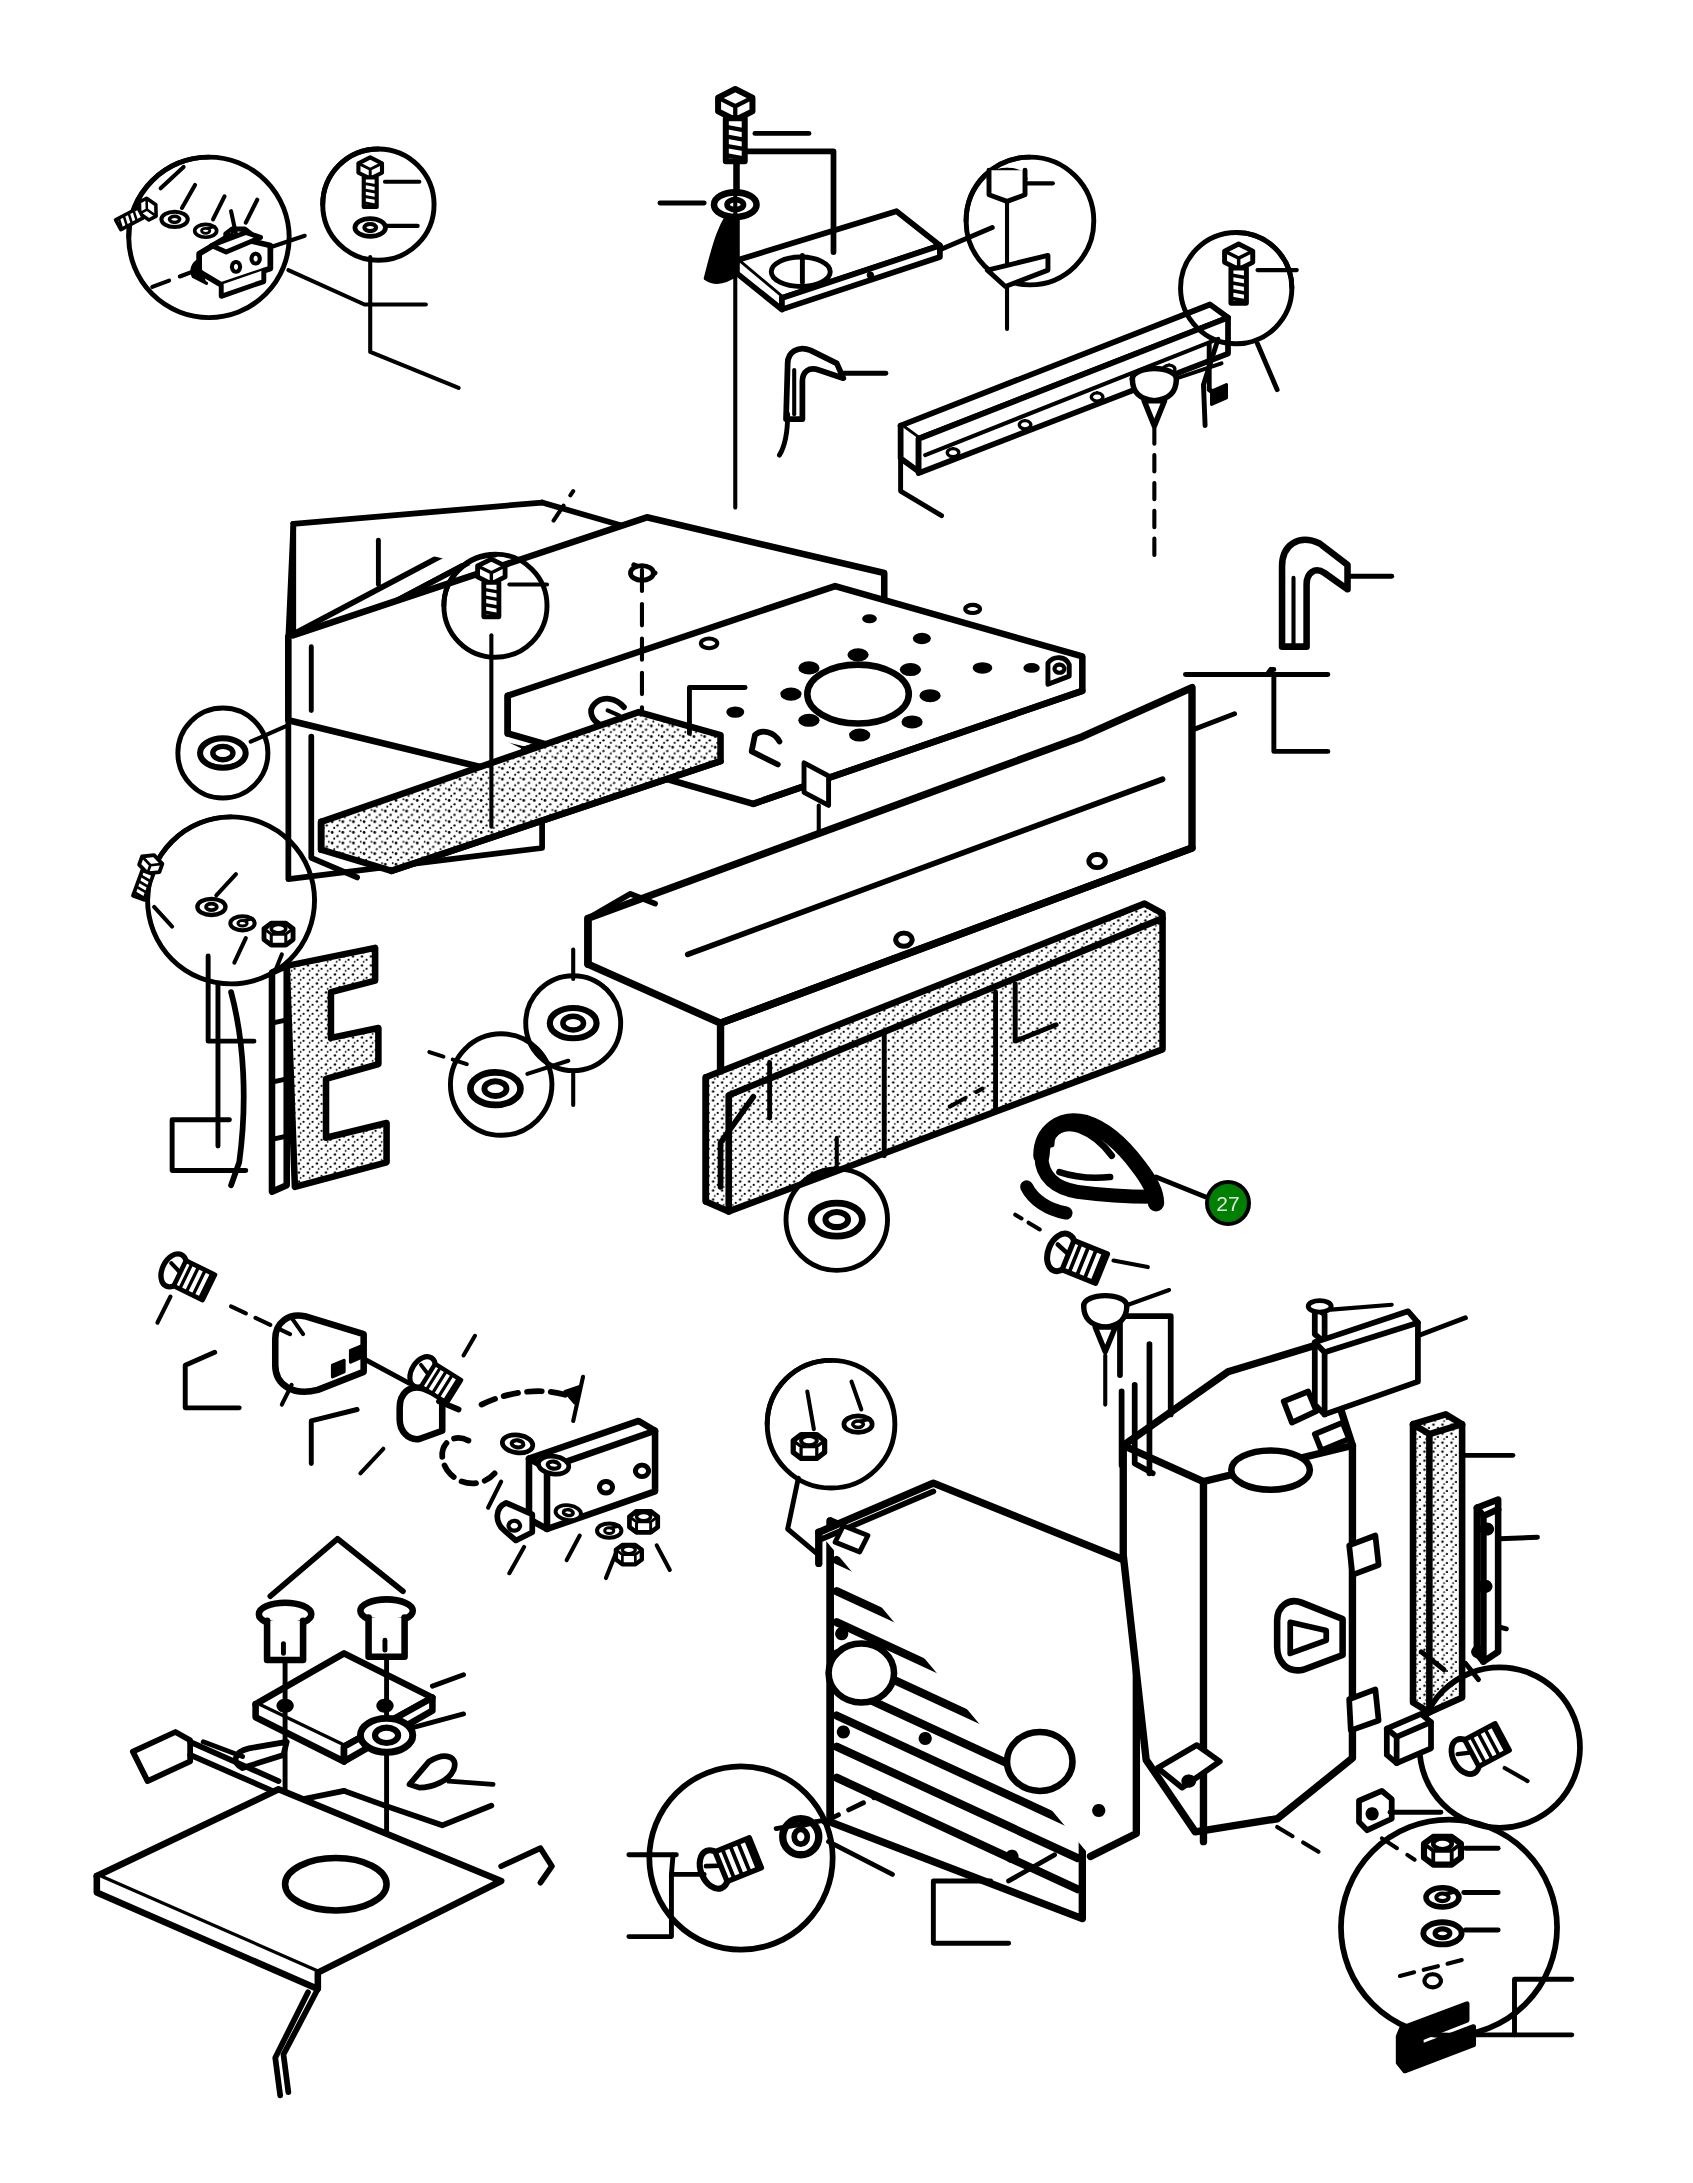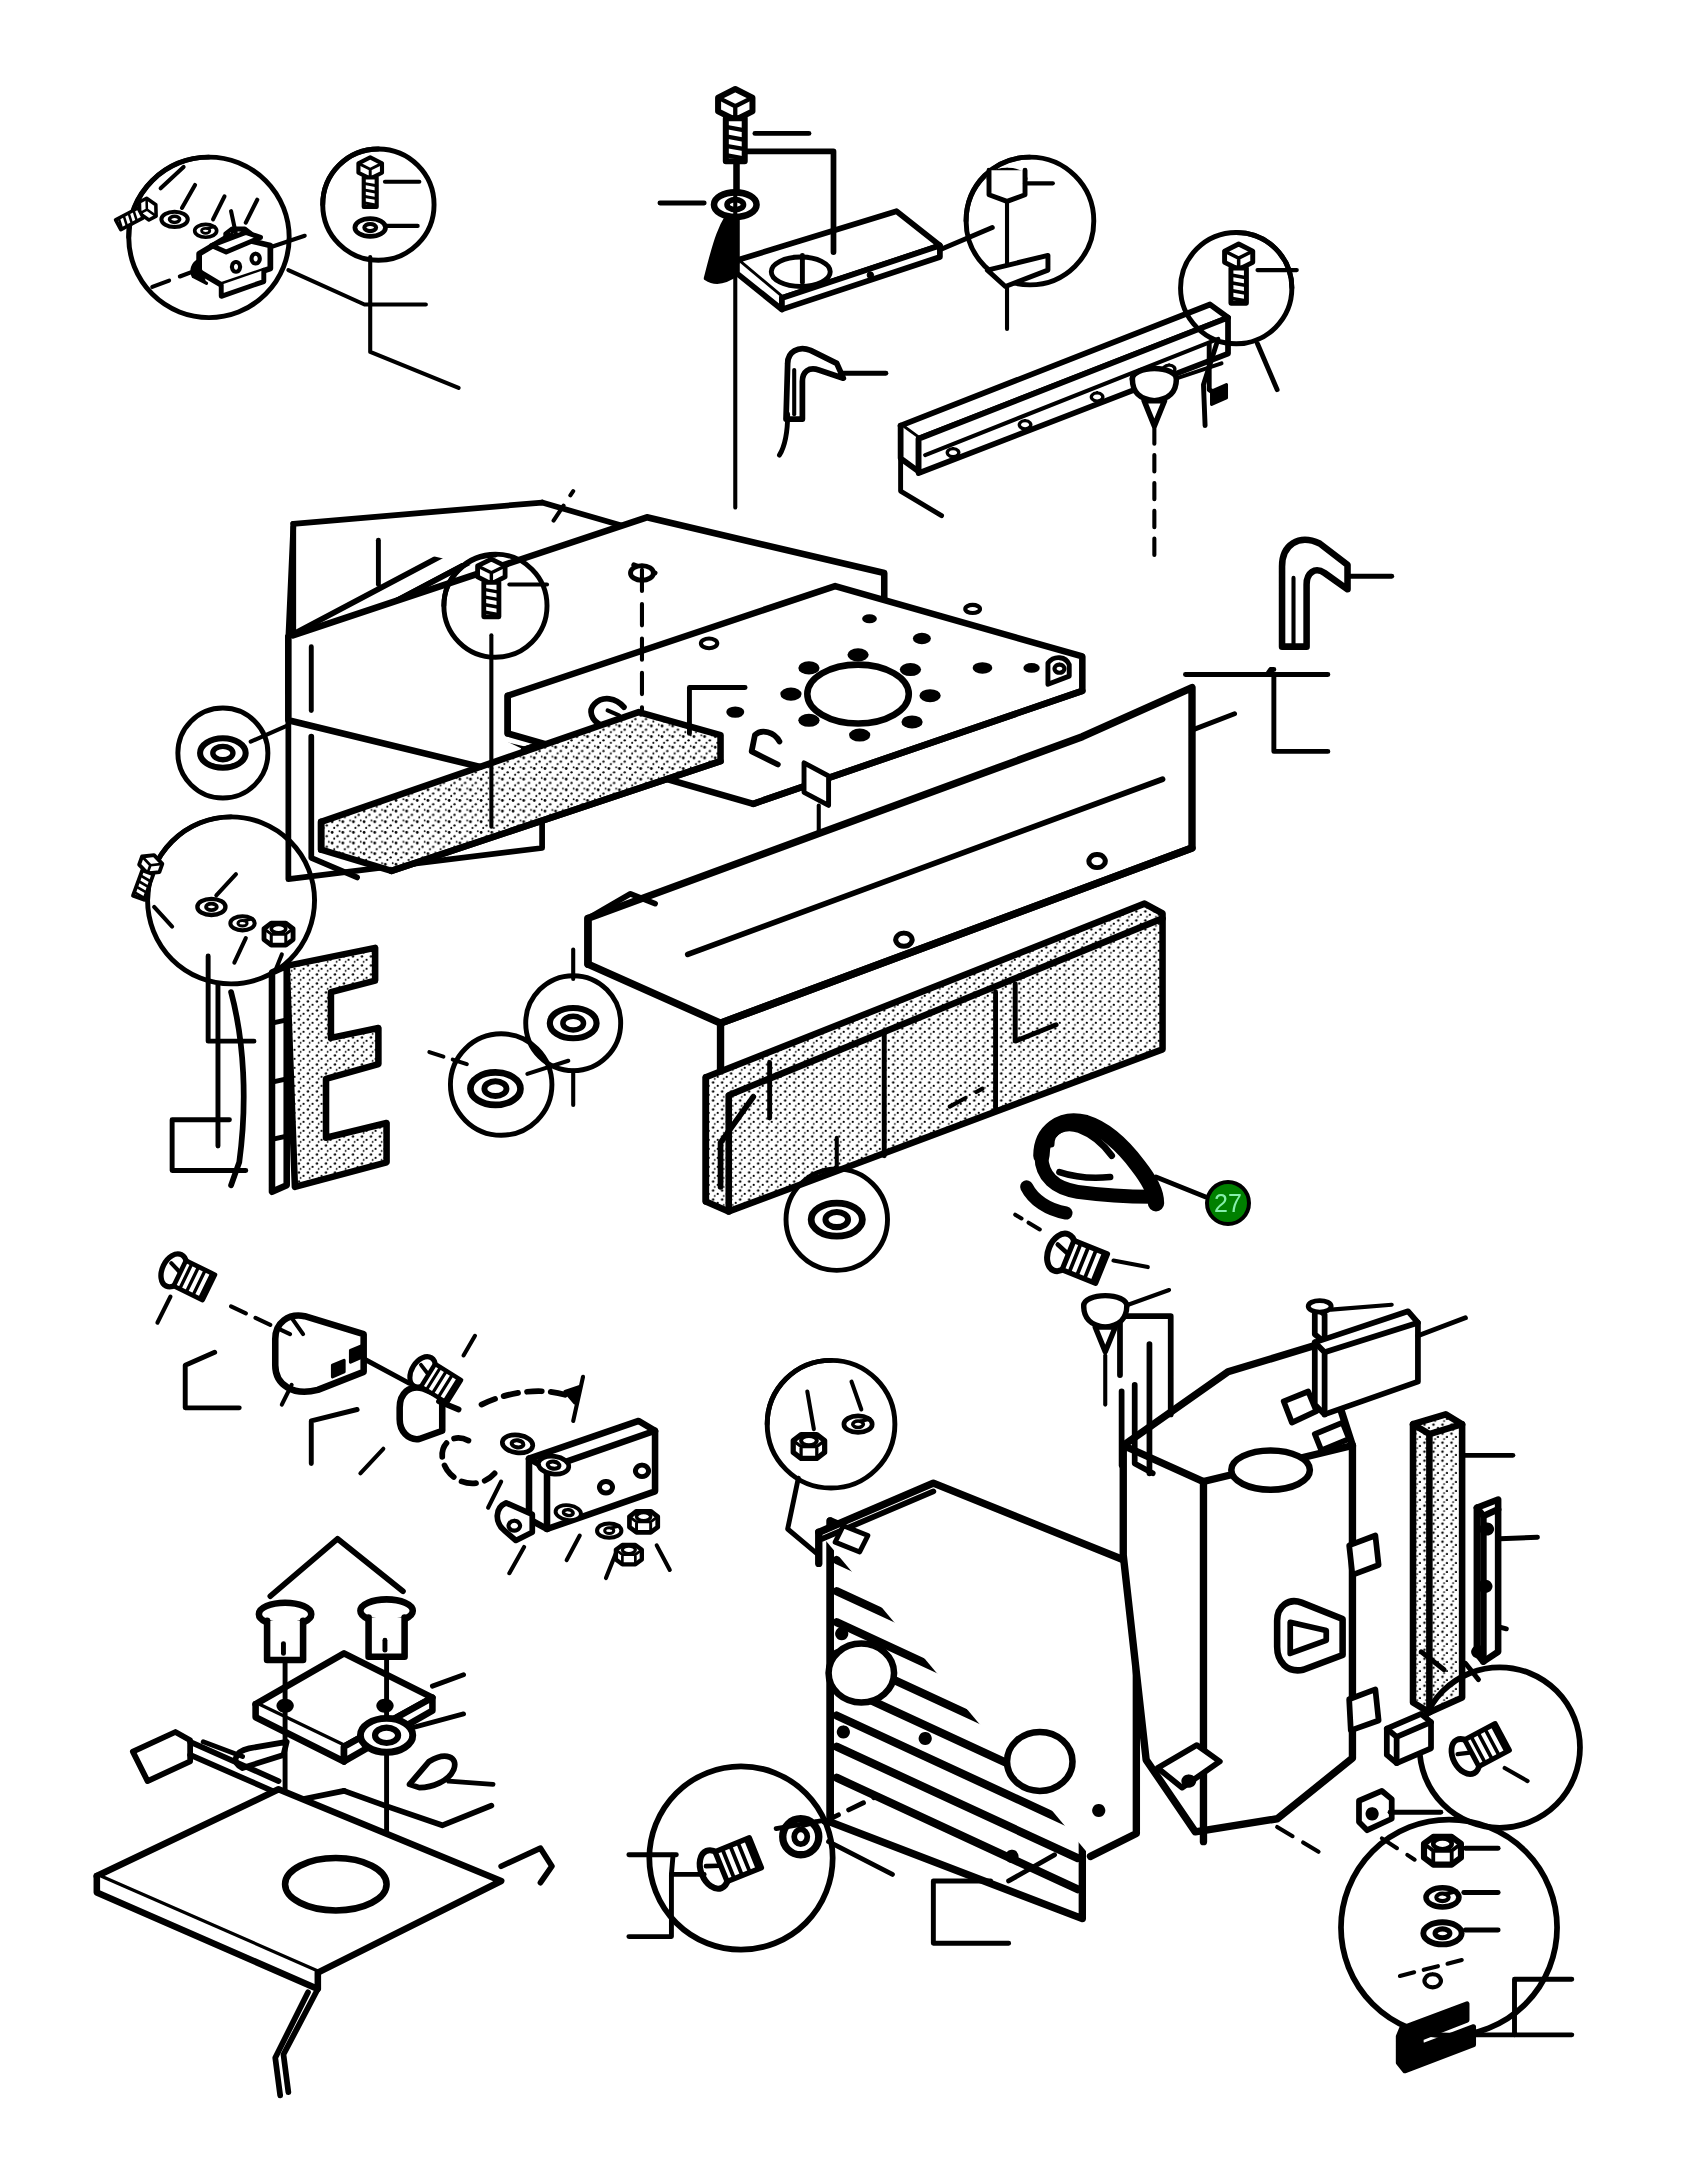--- a/index.html
+++ b/index.html
@@ -619,17 +619,17 @@
         <path d="M676,636 L700,600"></path>
         <path d="M1160,1352 L1200,1330"></path>
         <path d="M1560,2232 L1620,2268"></path>
         <path d="M1688,2246 L1728,2272"></path>
       </g>
 
     </g>
   </svg>
 
   <div class="badge-wrap">
-    <div class="badge" id="badge-27" style="width: 46px; height: 46px; left: 1205px; top: 1180px; font-size: 25px; background: rgb(0, 128, 0); border-color: rgb(0, 0, 0); color: #86efac;">27</div>
+    <div class="badge" id="badge-27" style="width: 46px; height: 46px; left: 1205px; top: 1180px; font-size: 21px; background: rgb(0, 128, 0); border-color: rgb(0, 0, 0); color: #e5e5e5;">27</div>
   </div>
 
 </div>
 
 
 </body></html>

